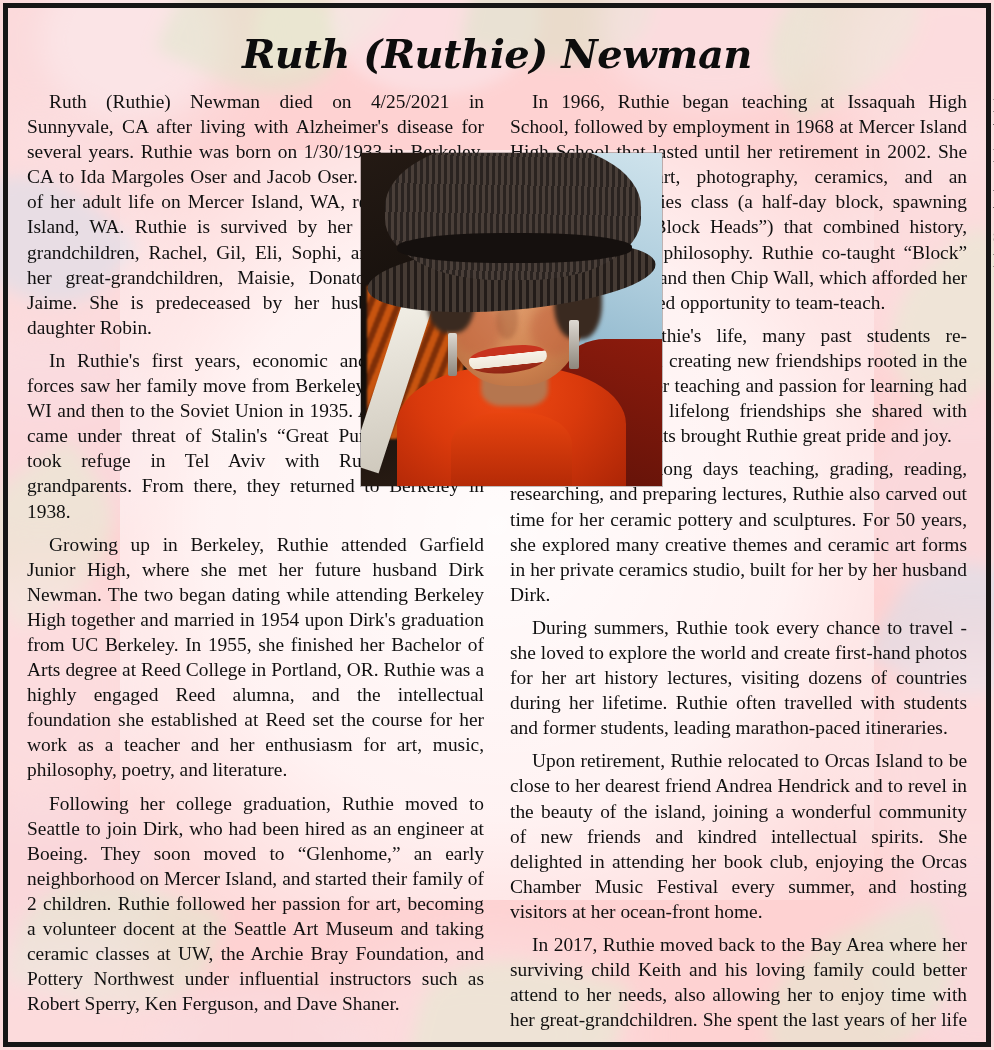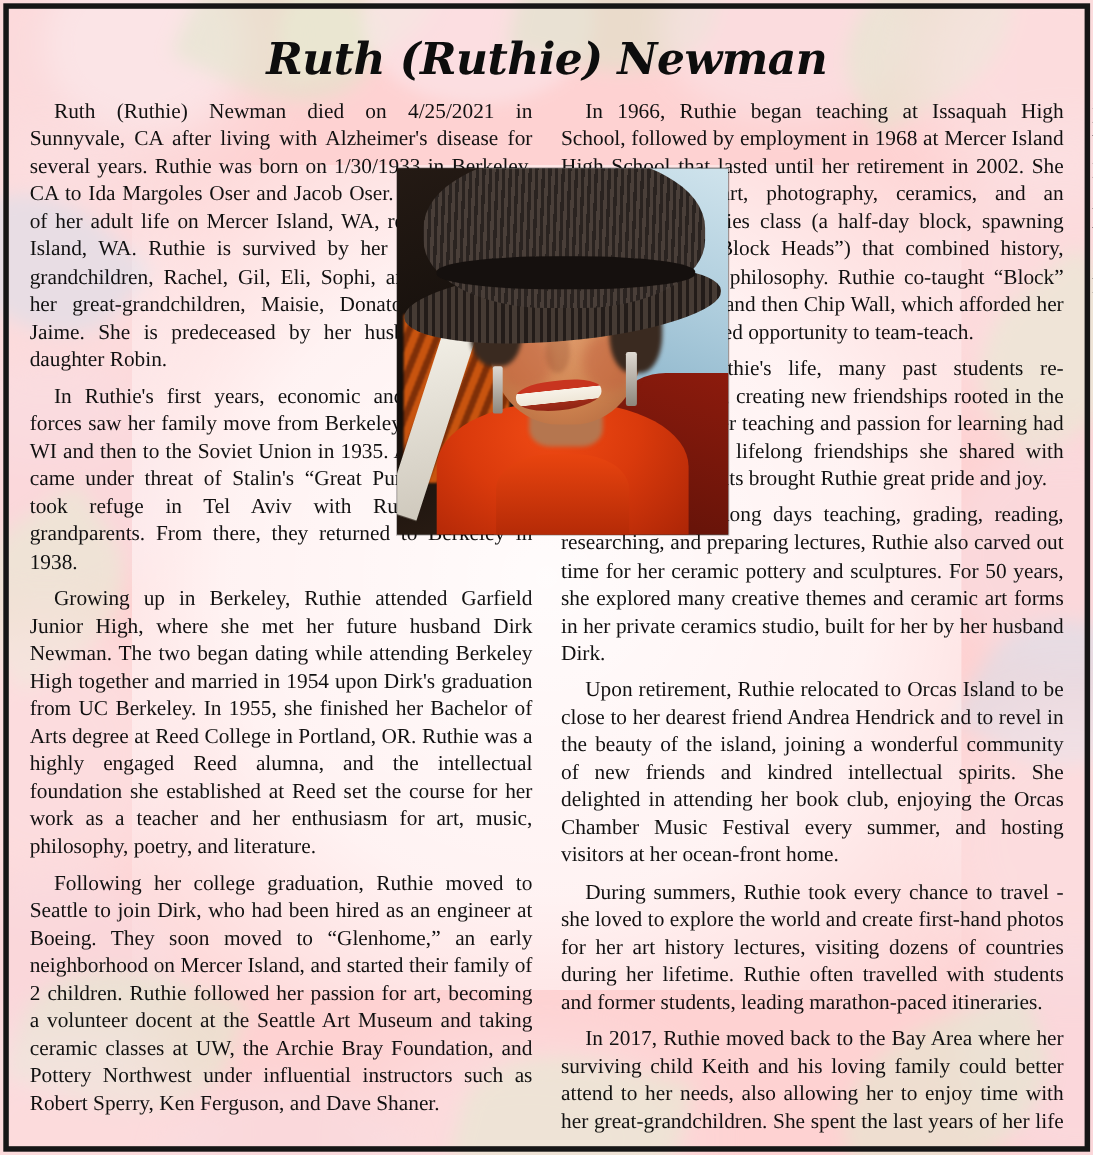--- a/index.html
+++ b/index.html
@@ -234,20 +234,20 @@
         <div class="photo-shape ph-earrR"></div>
       </div>
 
       <p class="body">Ruth (Ruthie) Newman died on 4/25/2021 in Sunnyvale, CA after living with Alzheimer's disease for several years. Ruthie was born on 1/30/1933 in Berkeley, CA to Ida Margoles Oser and Jacob Oser. She spent most of her adult life on Mercer Island, WA, retiring to Orcas Island, WA. Ruthie is survived by her son Keith; her grandchildren, Rachel, Gil, Eli, Sophi, and Barrett; and her great-grandchildren, Maisie, Donato, Emilio, and Jaime. She is predeceased by her husband Dirk and daughter Robin.</p>
       <p class="body">In Ruthie's first years, economic and sociopolitical forces saw her family move from Berkeley to Milwaukee, WI and then to the Soviet Union in 1935. After the family came under threat of Stalin's “Great Purge,” the Osers took refuge in Tel Aviv with Ruthie's paternal grandparents. From there, they returned to Berkeley in 1938.</p>
       <p class="body">Growing up in Berkeley, Ruthie attended Garfield Junior High, where she met her future husband Dirk Newman. The two began dating while attending Berkeley High together and married in 1954 upon Dirk's graduation from UC Berkeley. In 1955, she finished her Bachelor of Arts degree at Reed College in Portland, OR. Ruthie was a highly engaged Reed alumna, and the intellectual foundation she established at Reed set the course for her work as a teacher and her enthusiasm for art, music, philosophy, poetry, and literature.</p>
       <p class="body">Following her college graduation, Ruthie moved to Seattle to join Dirk, who had been hired as an engineer at Boeing. They soon moved to “Glenhome,” an early neighborhood on Mercer Island, and started their family of 2 children. Ruthie followed her passion for art, becoming a volunteer docent at the Seattle Art Museum and taking ceramic classes at UW, the Archie Bray Foundation, and Pottery Northwest under influential instructors such as Robert Sperry, Ken Ferguson, and Dave Shaner.</p>
       <p class="body">In 1966, Ruthie began teaching at Issaquah High School, followed by employment in 1968 at Mercer Island High School that lasted until her retirement in 2002. She taught English, art, photography, ceramics, and an integrated humanities class (a half-day block, spawning the proud term “Block Heads”) that combined history, literature, art, and philosophy. Ruthie co-taught “Block” with Milt Yanicks, and then Chip Wall, which afforded her a unique and beloved opportunity to team-teach.</p>
       <p class="body">Throughout Ruthie's life, many past students re-connected with her, creating new friendships rooted in the profound impact her teaching and passion for learning had left on them. The lifelong friendships she shared with these former students brought Ruthie great pride and joy.</p>
       <p class="body">In addition to long days teaching, grading, reading, researching, and preparing lectures, Ruthie also carved out time for her ceramic pottery and sculptures. For 50 years, she explored many creative themes and ceramic art forms in her private ceramics studio, built for her by her husband Dirk.</p>
+      <p class="body">During summers, Ruthie took every chance to travel - she loved to explore the world and create first-hand photos for her art history lectures, visiting dozens of countries during her lifetime. Ruthie often travelled with students and former students, leading marathon-paced itineraries.</p>
       <p class="body">Upon retirement, Ruthie relocated to Orcas Island to be close to her dearest friend Andrea Hendrick and to revel in the beauty of the island, joining a wonderful community of new friends and kindred intellectual spirits. She delighted in attending her book club, enjoying the Orcas Chamber Music Festival every summer, and hosting visitors at her ocean-front home.</p>
-      <p class="body">During summers, Ruthie took every chance to travel - she loved to explore the world and create first-hand photos for her art history lectures, visiting dozens of countries during her lifetime. Ruthie often travelled with students and former students, leading marathon-paced itineraries.</p>
       <p class="body">In 2017, Ruthie moved back to the Bay Area where her surviving child Keith and his loving family could better attend to her needs, also allowing her to enjoy time with her great-grandchildren. She spent the last years of her life painting, laughing, reading, and chatting on the phone with the many friends she loved. She passed away peacefully, with family by her side.</p>
       <p class="body noindent">A memorial service will be held in Seattle at a later date when travel is more readily available. An online memorial site is available at: https://www.kudoboard.com/boards/qVjMVXmx/ruthienewman.</p>
 
     </div>
   </div>
 </div>
 
 </body></html>

